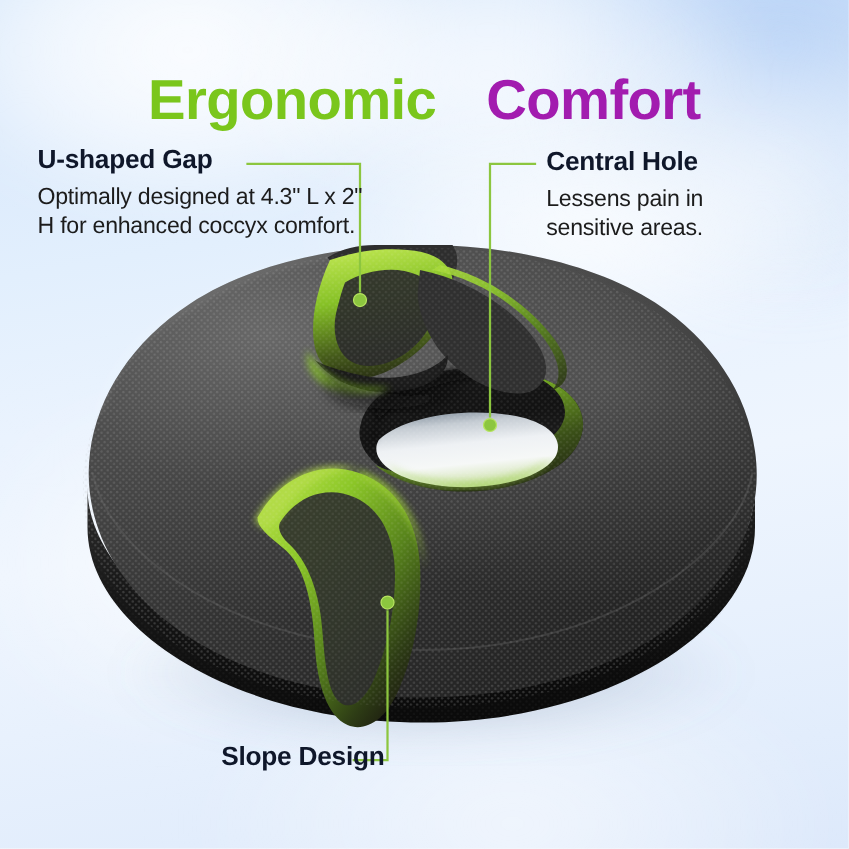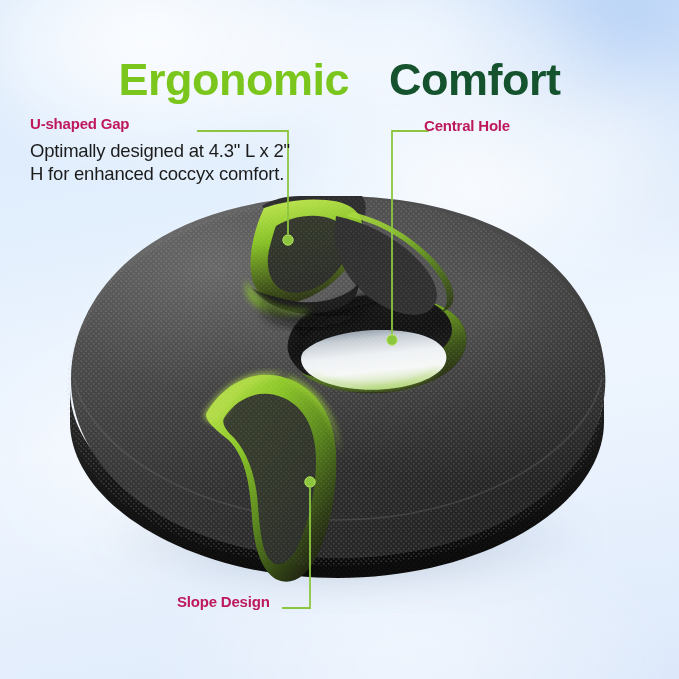--- a/index.html
+++ b/index.html
@@ -73,43 +73,43 @@
     top: 27px;
     left: 0; right: 0;
     text-align: center;
     font-size: 45px;
     font-weight: 700;
     letter-spacing: -0.5px;
     line-height: 1;
     white-space: nowrap;
   }
   .title .t-green { color: #7ac61c; margin-top: 36px; }
-  .title .t-dark  { color: #14532d; margin-left: 28px; }
+  .title .t-dark  { color: #a21caf; margin-left: 28px; }
 
   
   .callout { position: absolute; }
   .callout .c-title {
-    color: #be185d;
-    font-size: 15px;
+    color: #0f172a;
+    font-size: 21px;
     font-weight: 700;
     line-height: 1.1;
     letter-spacing: -0.2px;
     white-space: nowrap;
     margin: 0 0 6px 0;
   }
   .callout .c-body {
     color: #1c1c1c;
     font-size: 18.5px;
     font-weight: 400;
     line-height: 1.26;
     letter-spacing: -0.2px;
     margin: 0;
   }
   #callout-ushape { left: 30px;  top: 116px; width: 262px; }
-  #callout-hole   { left: 424px; top: 118px; width: 200px; }
+  #callout-hole   { left: 437px; top: 118px; width: 200px; }
   #callout-slope  { left: 140px; top: 594px; width: 400px; margin-left: 37px; }
   #callout-slope .c-title { margin-bottom: 8px; }
 
   
   #leaders, #product {
     position: absolute;
     left: 0; top: 0;
     width: 679px;
     height: 679px;
   }
@@ -438,19 +438,20 @@
     <span class="t-dark">Comfort</span>
   </h1>
 
   <div class="callout" id="callout-ushape">
     <p class="c-title">U-shaped Gap</p>
     <p class="c-body">Optimally designed at 4.3" L x 2" H for enhanced coccyx comfort.</p>
   </div>
 
   <div class="callout" id="callout-hole">
     <p class="c-title">Central Hole</p>
+    <p class="c-body">Lessens pain in sensitive areas.</p>
   </div>
 
   <div class="callout" id="callout-slope">
     <p class="c-title">Slope Design</p>
   </div>
 
 </div>
 
 </body></html>

